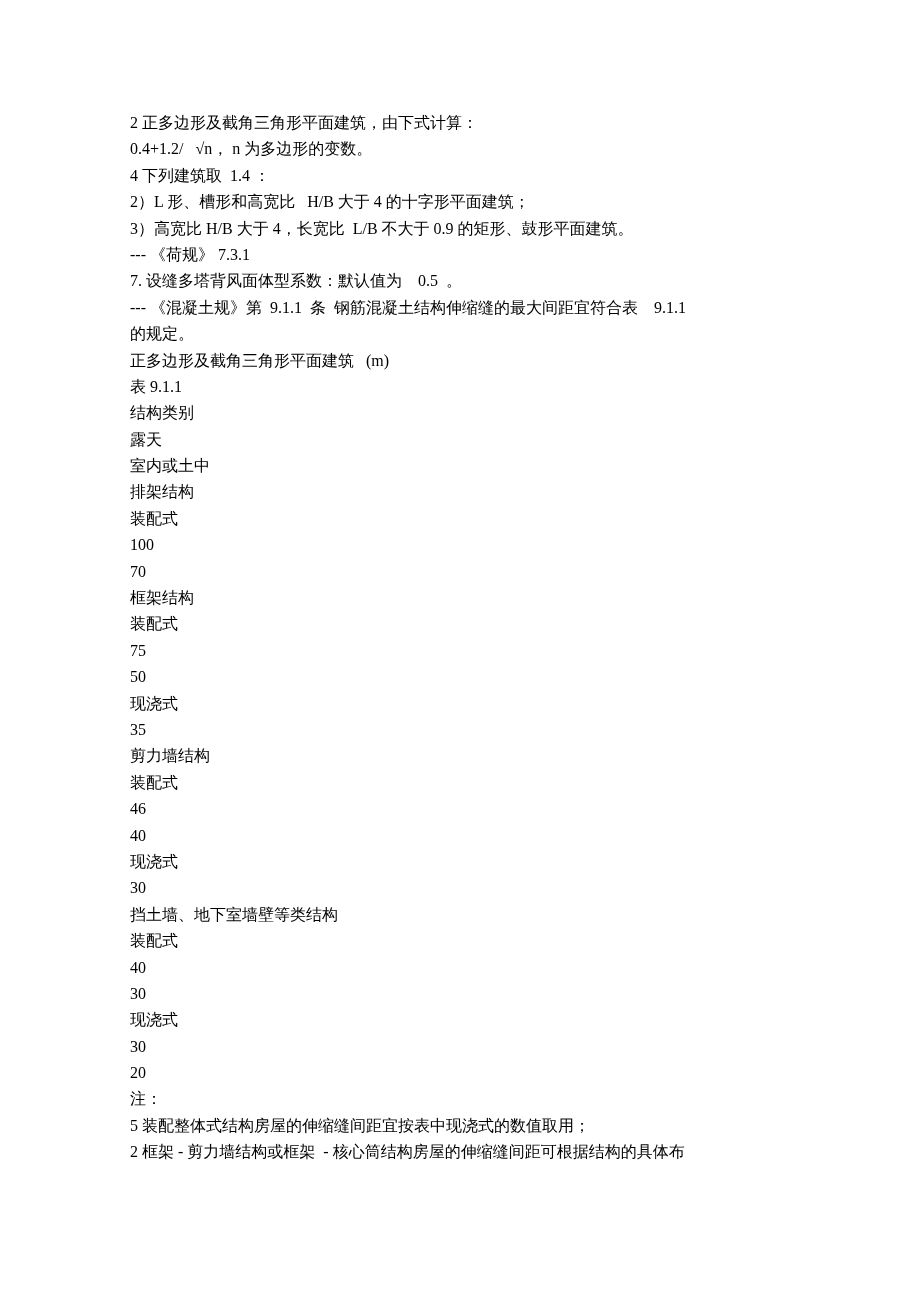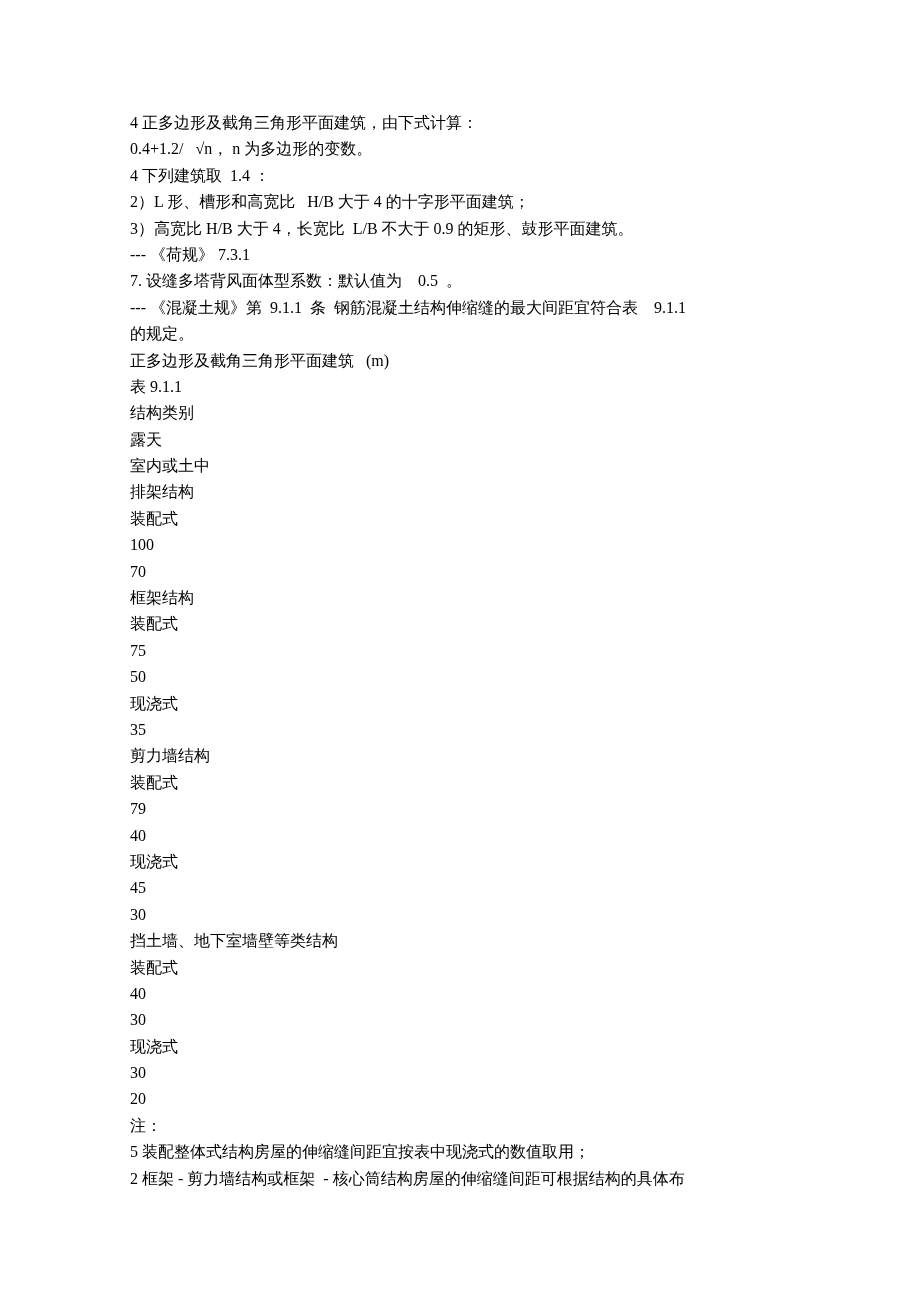--- a/index.html
+++ b/index.html
@@ -19,21 +19,21 @@
   }
   .line {
     white-space: pre-wrap;
     word-break: break-word;
   }
 </style>
 </head>
 <body>
 
 <div class="page">
-  <div class="line">4 正多边形及截角三角形平面建筑，由下式计算：</div>
+  <div class="line">2 正多边形及截角三角形平面建筑，由下式计算：</div>
   <div class="line">0.4+1.2/   √n， n 为多边形的变数。</div>
   <div class="line">4 下列建筑取  1.4 ：</div>
   <div class="line">2）L 形、槽形和高宽比   H/B 大于 4 的十字形平面建筑；</div>
   <div class="line">3）高宽比 H/B 大于 4，长宽比  L/B 不大于 0.9 的矩形、鼓形平面建筑。</div>
   <div class="line">--- 《荷规》 7.3.1</div>
   <div class="line">7. 设缝多塔背风面体型系数：默认值为    0.5  。</div>
   <div class="line">--- 《混凝土规》第  9.1.1  条  钢筋混凝土结构伸缩缝的最大间距宜符合表    9.1.1</div>
   <div class="line">的规定。</div>
   <div class="line">正多边形及截角三角形平面建筑   (m)</div>
   <div class="line">表 9.1.1</div>
@@ -45,24 +45,23 @@
   <div class="line">100</div>
   <div class="line">70</div>
   <div class="line">框架结构</div>
   <div class="line">装配式</div>
   <div class="line">75</div>
   <div class="line">50</div>
   <div class="line">现浇式</div>
   <div class="line">35</div>
   <div class="line">剪力墙结构</div>
   <div class="line">装配式</div>
-  <div class="line">79</div>
+  <div class="line">46</div>
   <div class="line">40</div>
   <div class="line">现浇式</div>
-  <div class="line">45</div>
   <div class="line">30</div>
   <div class="line">挡土墙、地下室墙壁等类结构</div>
   <div class="line">装配式</div>
   <div class="line">40</div>
   <div class="line">30</div>
   <div class="line">现浇式</div>
   <div class="line">30</div>
   <div class="line">20</div>
   <div class="line">注：</div>
   <div class="line">5 装配整体式结构房屋的伸缩缝间距宜按表中现浇式的数值取用；</div>

